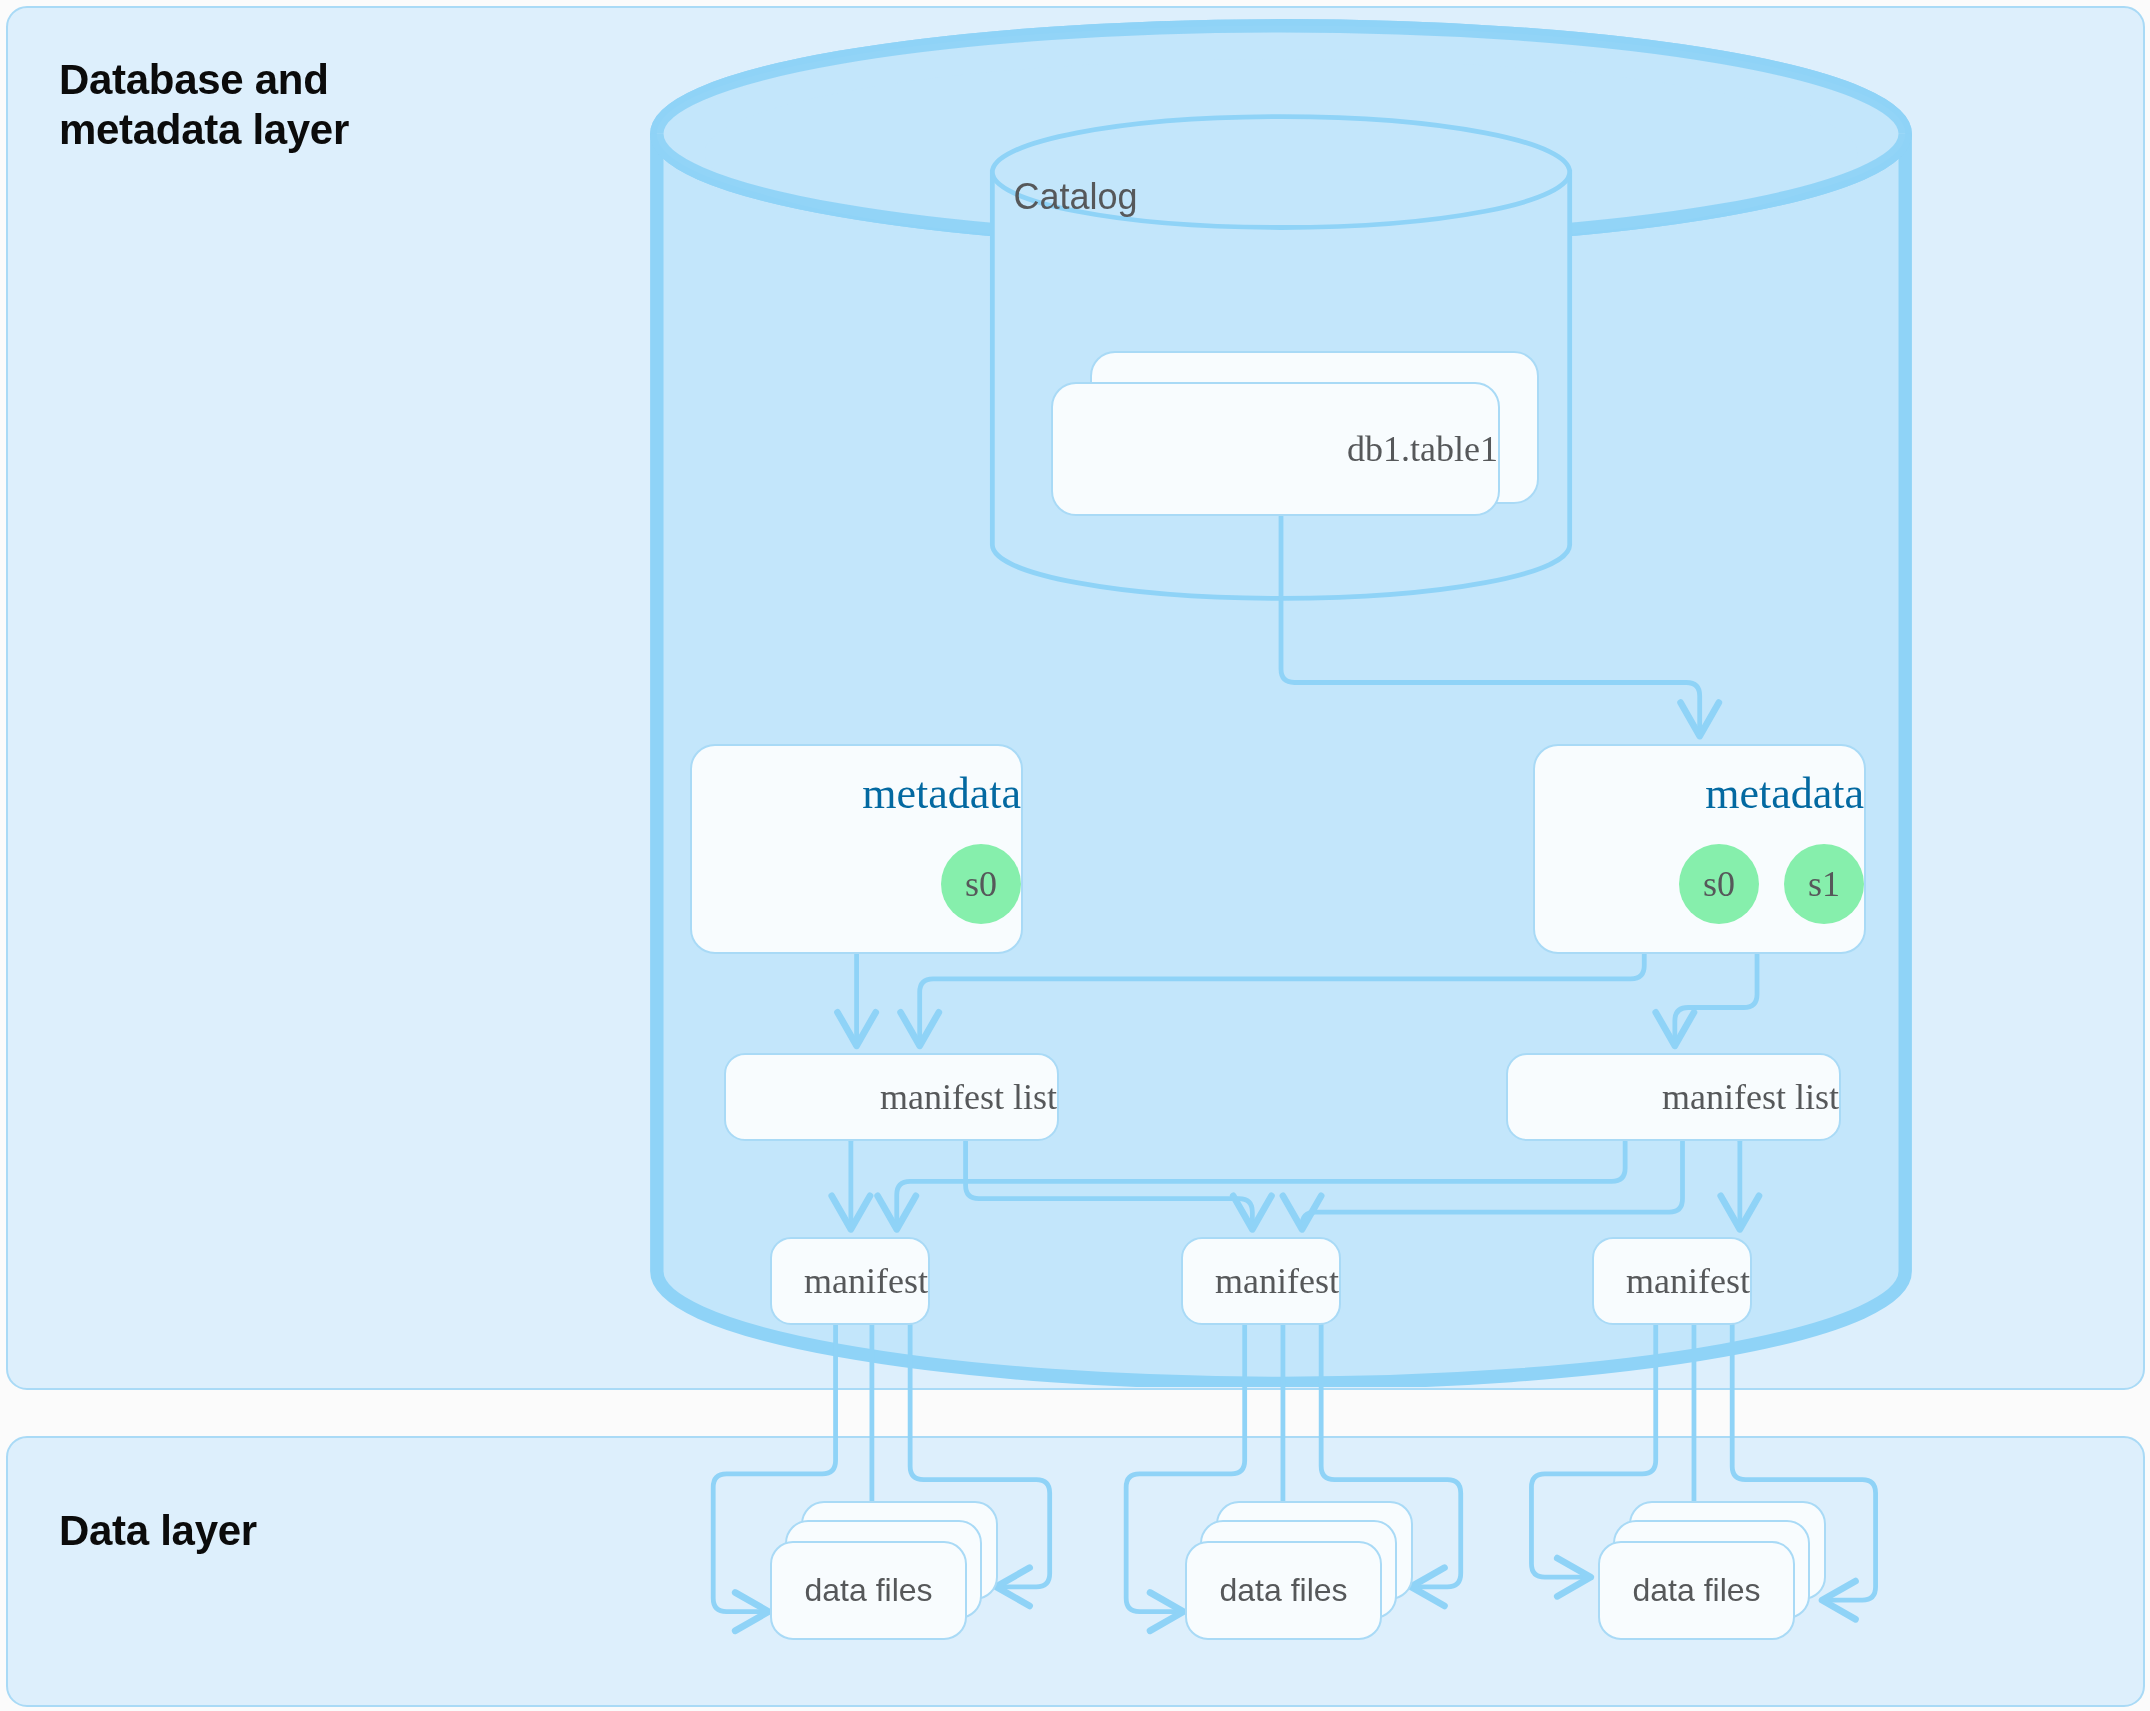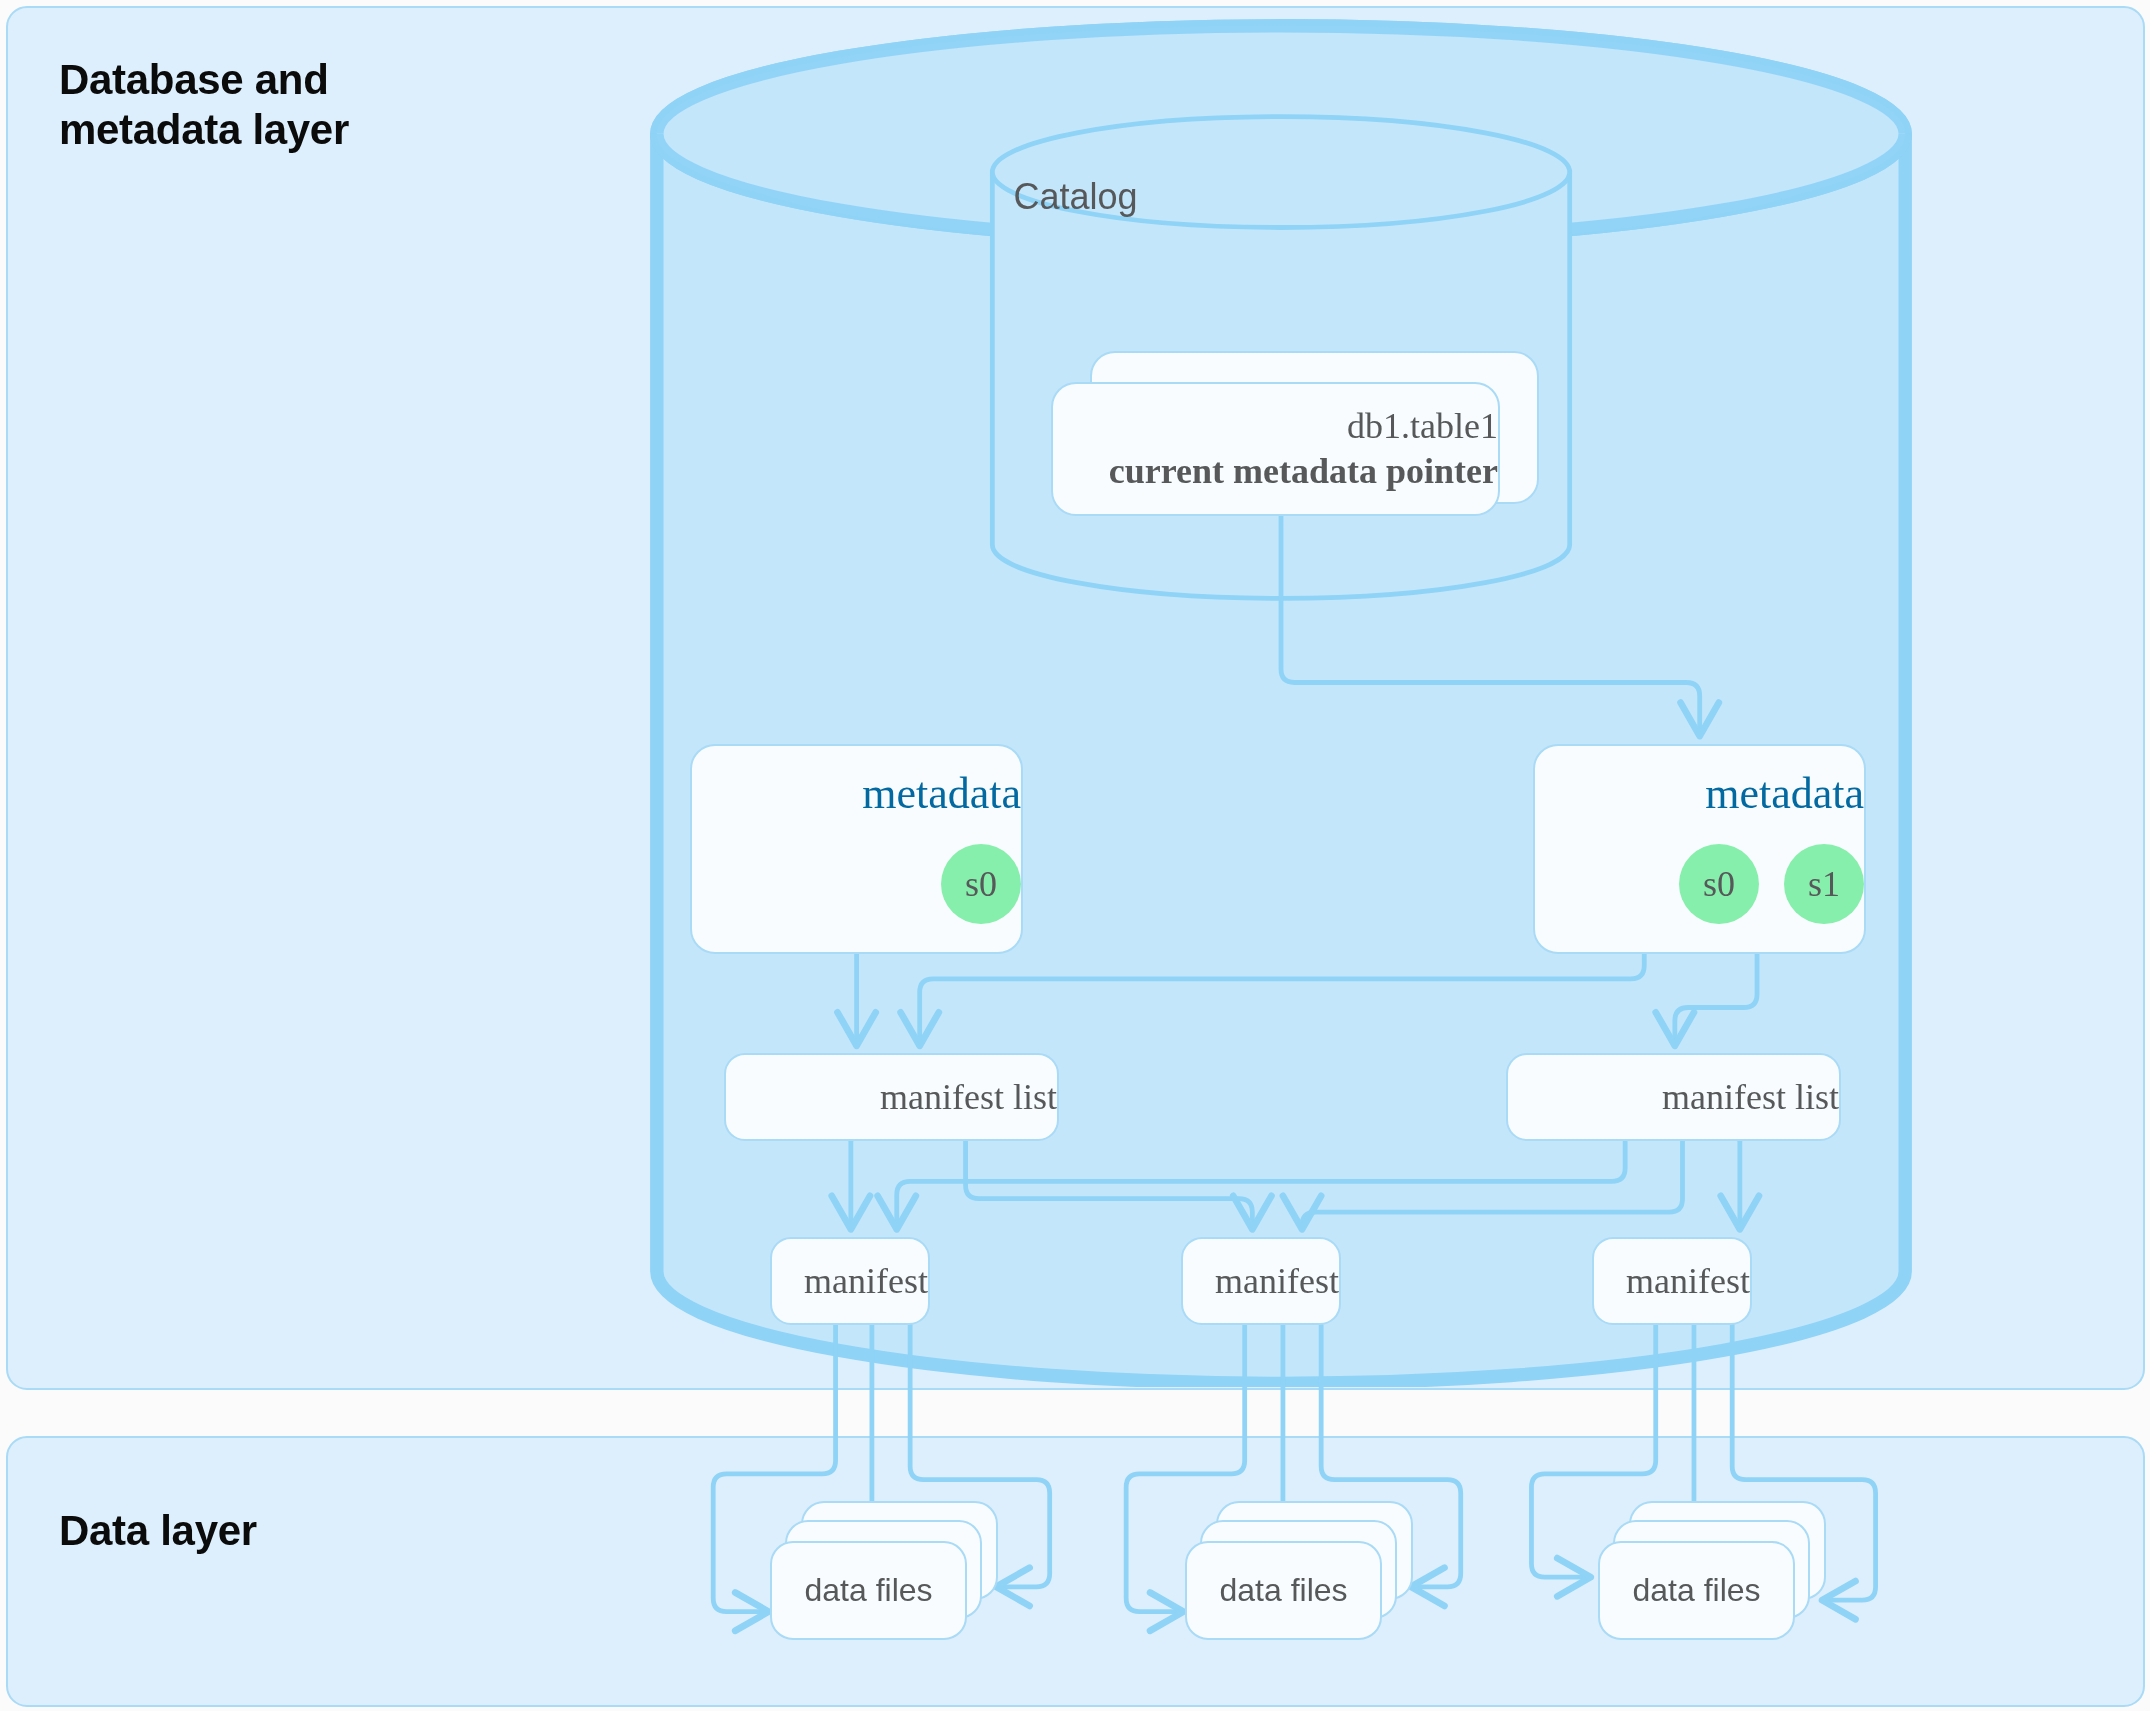--- a/index.html
+++ b/index.html
@@ -125,21 +125,20 @@
     </g>
   </svg>
 
   <div class="layer-title" id="title-db">Database and
 metadata layer</div>
   <div class="layer-title" id="title-data">Data layer</div>
 
   <div id="node-ptr-shadow"></div>
   <div class="node" id="node-ptr">
     <div class="ln">db1.table1</div>
-    <div class="ln b">current metadata pointer</div>
   </div>
 
   <div class="node" id="node-meta-left">
     <div class="meta-label">metadata</div>
     <div class="snap-row">
       <div class="snap">s0</div>
     </div>
   </div>
 
   <div class="node" id="node-meta-right">

